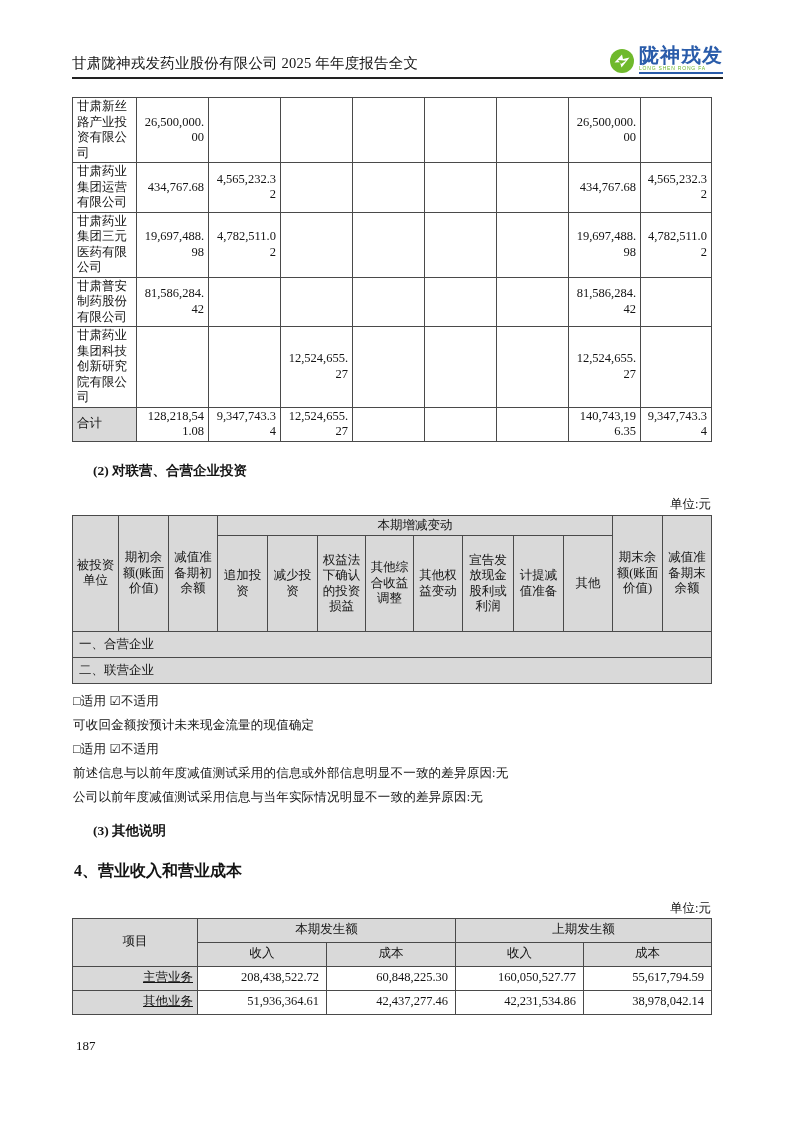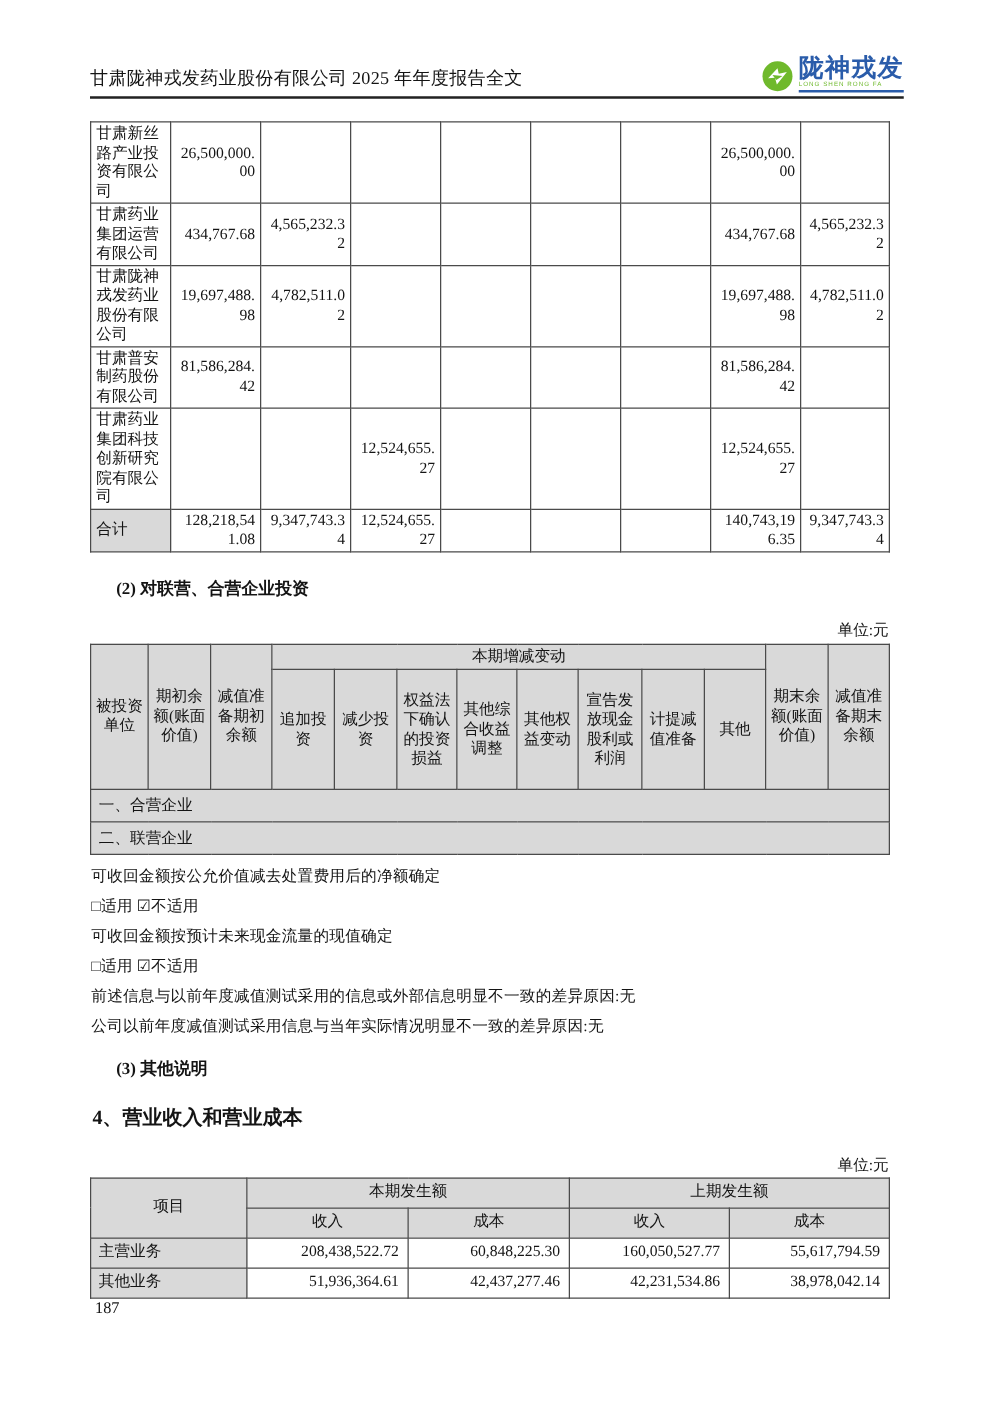--- a/index.html
+++ b/index.html
@@ -38,21 +38,21 @@
   .t2 th, .t2 td { text-align:center; padding:2px 3px; word-break:break-all;margin-top:24px; }
   .t2 tr.group-row { height:19px; }
   .t2 tr.cols-row { height:96px; }
   .t2 td.body-row { text-align:left; padding-left:6px; height:21px; }
   
   .notes { margin:10px 0 0 73px; font-size:12.5px; }
   .notes p { margin:0 0 8.5px 0; line-height:15.5px; letter-spacing:0.2px; }
   
   .t3 th, .t3 td { height:21px; }
   .t3 th { text-align:center; }
-  .t3 td.label { text-align:left; padding-left:6px; }
+  .t3 td.label { text-align:right; padding-left:6px;text-decoration:underline; }
   .t3 td.val { text-align:right; padding-right:7px;font-family:Liberation Serif, serif; }
   
   .page-number { position:absolute; left:76px; top:1038px; font-size:13px; }
 </style>
 </head>
 <body>
 
 <div class="page">
 
   <div class="header">
@@ -103,21 +103,21 @@
         <td class="num">434,767.68</td>
         <td class="num">4,565,232.32</td>
         <td class="num"></td>
         <td class="num"></td>
         <td class="num"></td>
         <td class="num"></td>
         <td class="num">434,767.68</td>
         <td class="num">4,565,232.32</td>
       </tr>
       <tr class="h64">
-        <td class="name">甘肃陇神戎发药业股份有限公司</td>
+        <td class="name">甘肃药业集团三元医药有限公司</td>
         <td class="num">19,697,488.98</td>
         <td class="num">4,782,511.02</td>
         <td class="num"></td>
         <td class="num"></td>
         <td class="num"></td>
         <td class="num"></td>
         <td class="num">19,697,488.98</td>
         <td class="num">4,782,511.02</td>
       </tr>
       <tr class="h47">
@@ -197,21 +197,20 @@
       <tr>
         <td colspan="13" class="gray body-row">一、合营企业</td>
       </tr>
       <tr>
         <td colspan="13" class="gray body-row">二、联营企业</td>
       </tr>
     </tbody>
       </table>
 
     <div class="notes">
-      <p>可收回金额按公允价值减去处置费用后的净额确定</p>
       <p>□适用 ☑不适用</p>
       <p>可收回金额按预计未来现金流量的现值确定</p>
       <p>□适用 ☑不适用</p>
       <p>前述信息与以前年度减值测试采用的信息或外部信息明显不一致的差异原因:无</p>
       <p>公司以前年度减值测试采用信息与当年实际情况明显不一致的差异原因:无</p>
     </div>
 
     <div class="h-sub" style="margin-top:16px;">(3) 其他说明</div>
 
     <div class="h-num4">4、营业收入和营业成本</div>

